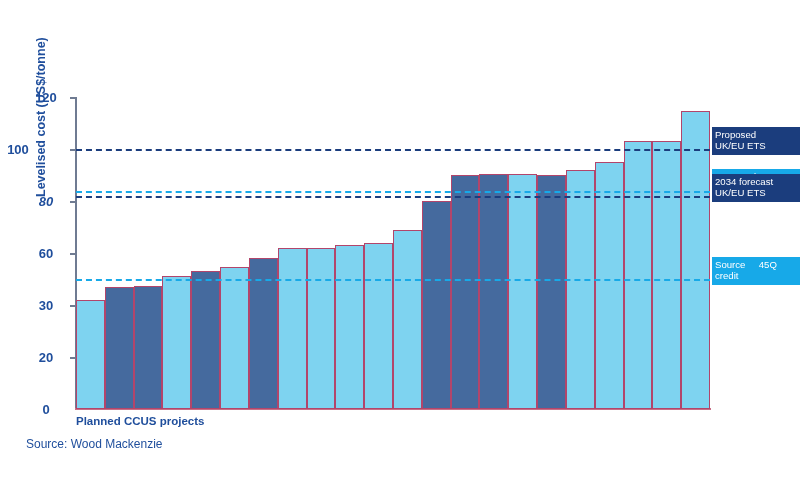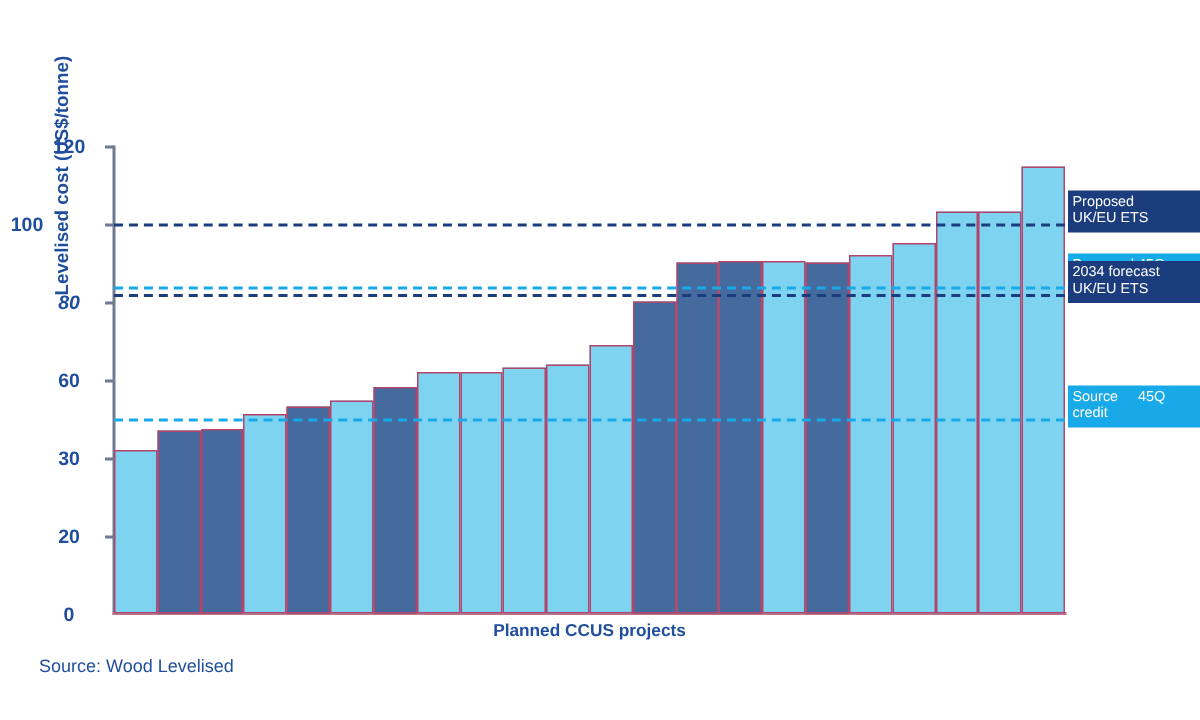--- a/index.html
+++ b/index.html
@@ -30,21 +30,21 @@
   }
   .ytick-mark{position:absolute;left:-6px;width:6px;height:1.5px;background:#6f7b92;}
 
   .ylab{
     position:absolute;left:-42px;top:100px;
     transform:rotate(-90deg);transform-origin:0 0;
     font-size:12.5px;font-weight:bold;color:#1f4e9c;white-space:nowrap;
   }
 
   .xlab{
-    position:absolute;left:0;top:318px;width:634px;text-align:center;
+    position:absolute;left:0;top:318px;width:634px;
     font-size:11.5px;font-weight:bold;color:#1f4e9c;
   }
 
   
   .bars{position:absolute;left:0;bottom:0;width:634px;height:312px;}
   .bar{
     position:absolute;bottom:0;
     border:1.4px solid #b2456b;
     box-sizing:border-box;
   }
@@ -151,15 +151,15 @@
         <span>2034 forecast</span>
         <span>UK/EU ETS</span>
       </div>
       <div class="annot cyan" style="top: 257px;">
         <span>Source     45Q</span>
         <span>credit</span>
       </div>
     </div>
 
 
-  <div class="source">Source: Wood Levelised</div>
+  <div class="source">Source: Wood Mackenzie</div>
 
 </div>
 
 </body></html>

